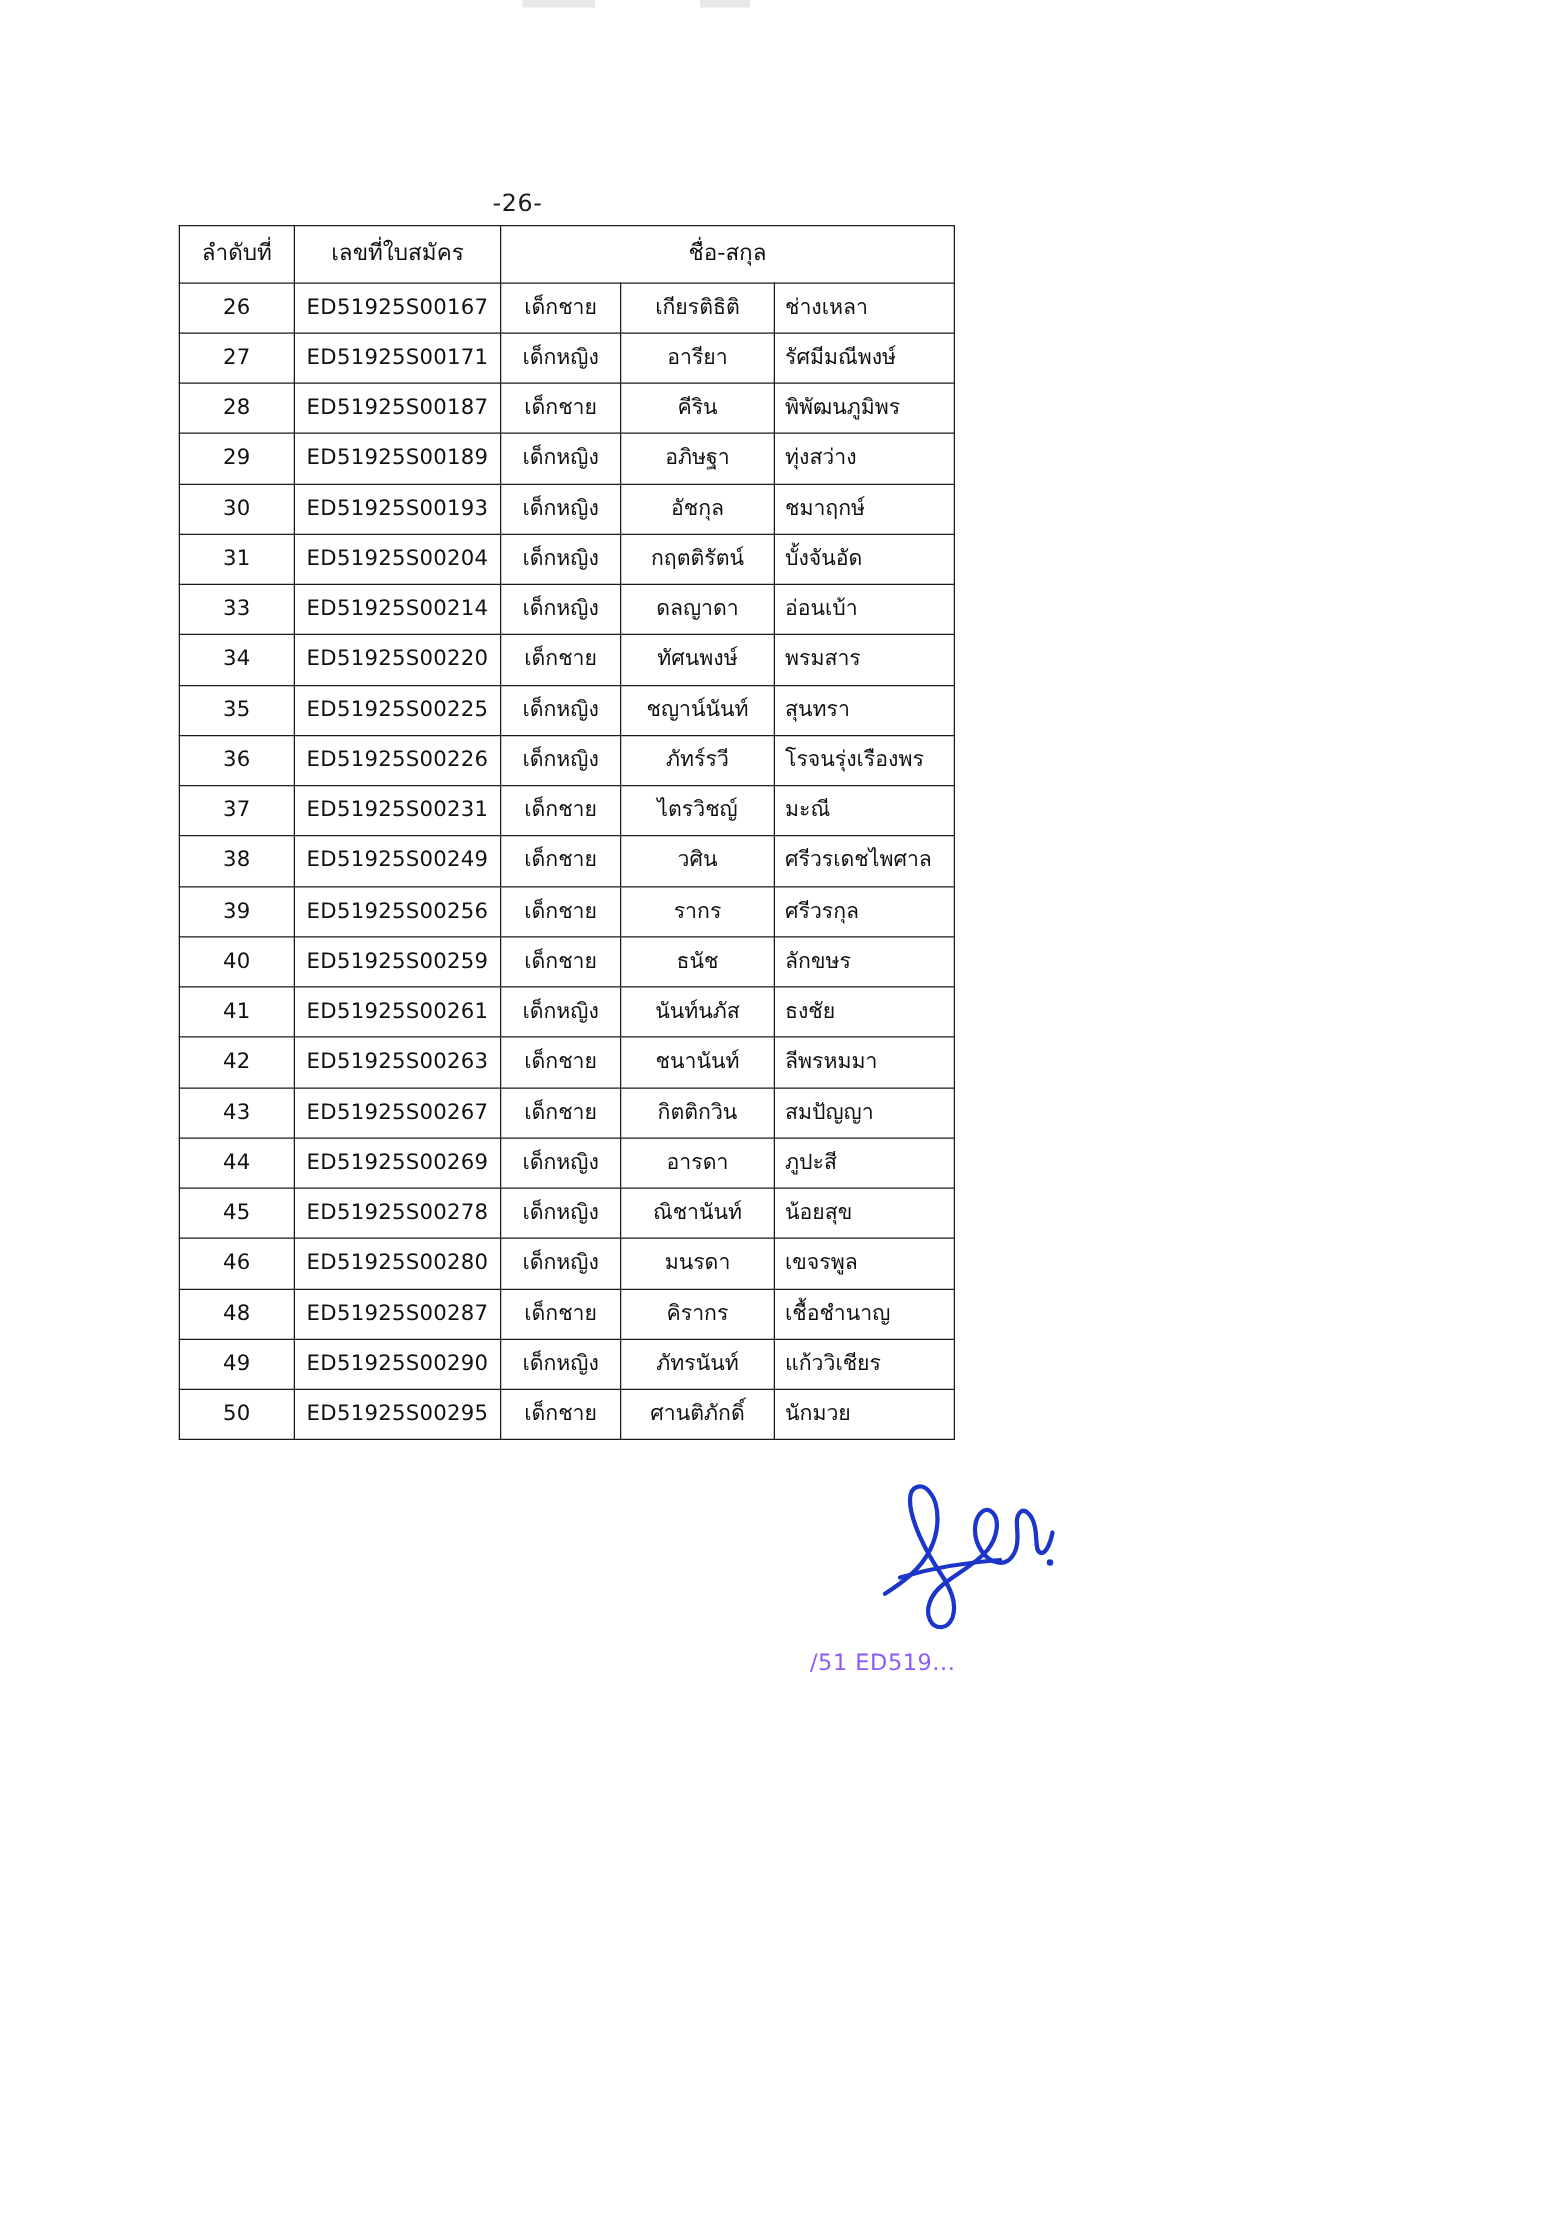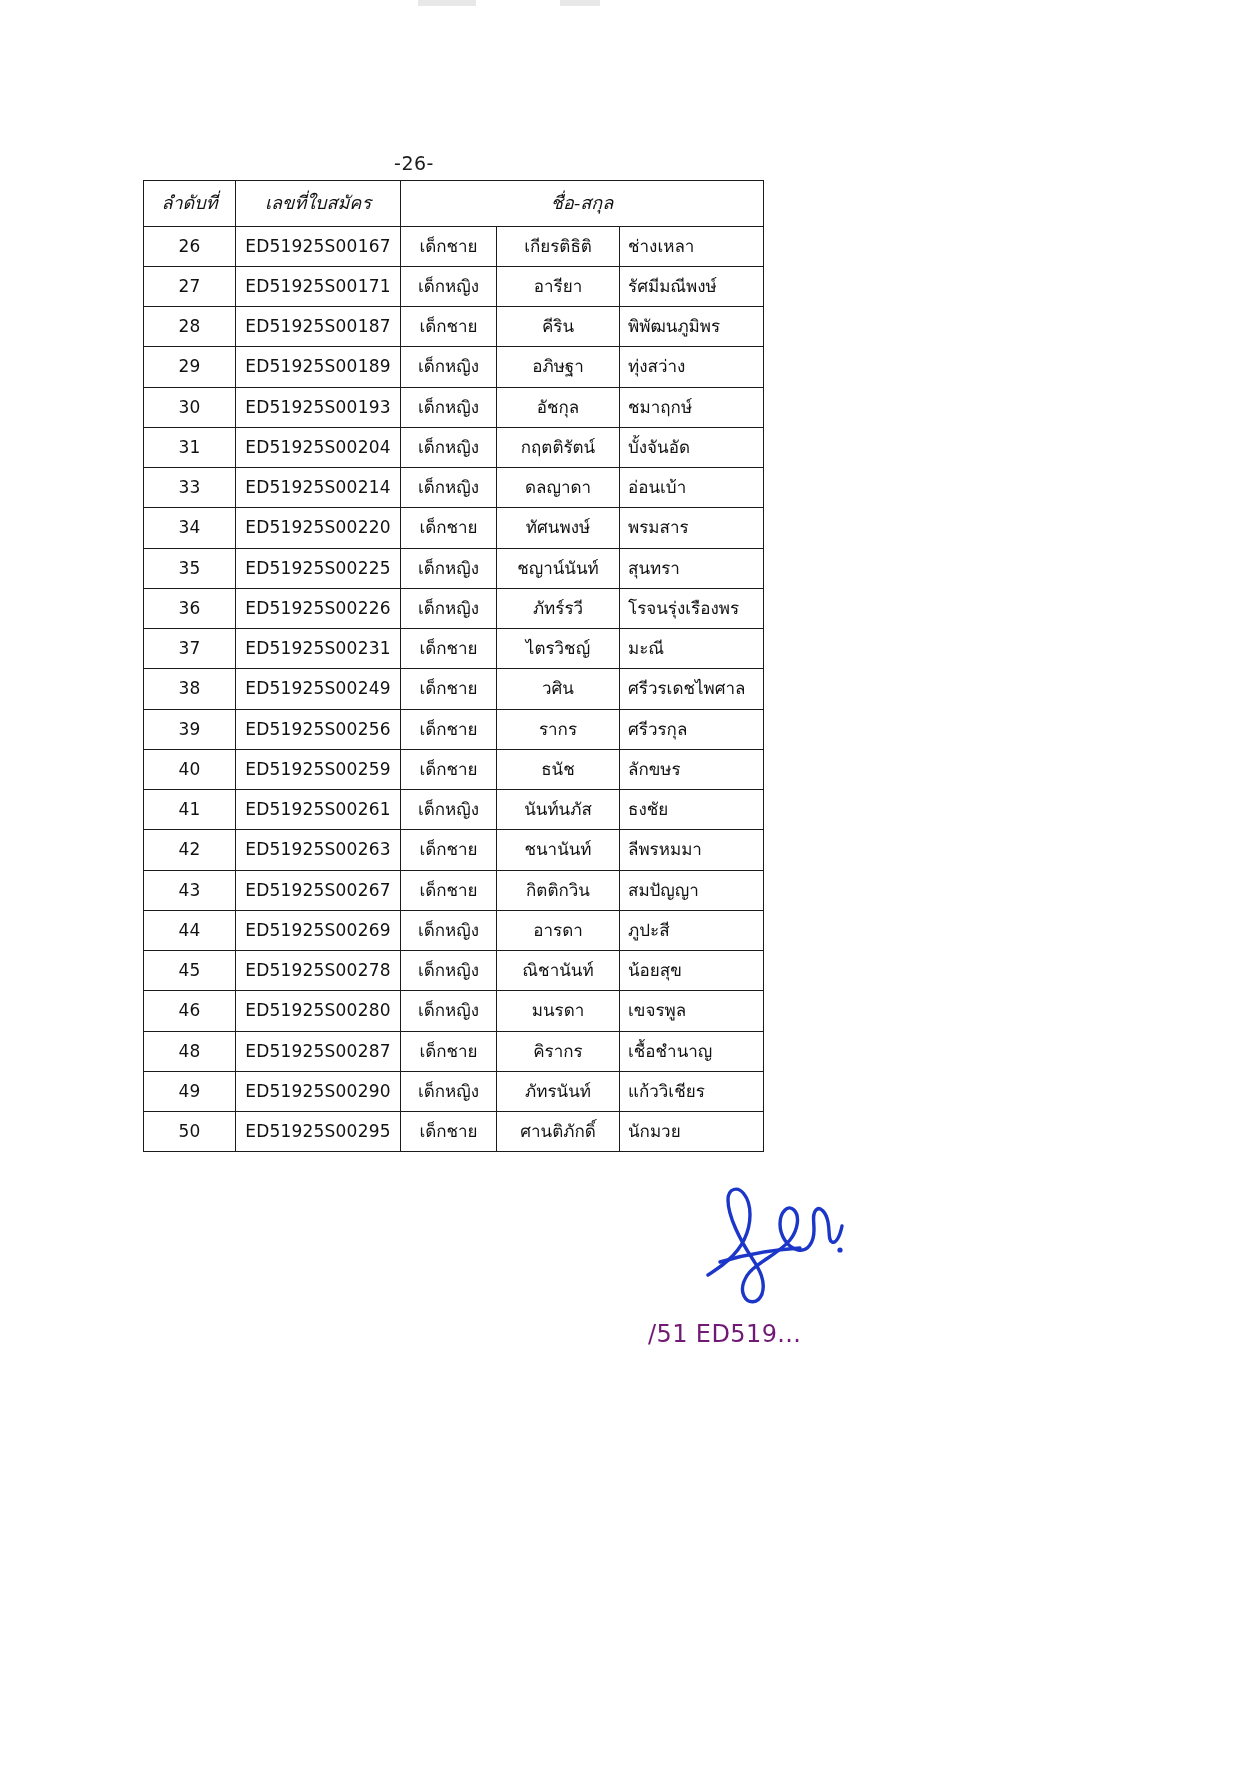--- a/index.html
+++ b/index.html
@@ -63,21 +63,20 @@
     font-size: 17px;
     line-height: 1.25;
     padding: 9px 8px;
     background: #ffffff;
   }
   table.roster th {
     font-weight: normal;
     text-align: center;
     padding: 11px 6px;
     font-size: 18px;
-    font-style: italic;
   }
 
   col.c-index  { width: 92px; }
   col.c-appno  { width: 165px; }
   col.c-title  { width: 96px; }
   col.c-first  { width: 123px; }
   col.c-last   { width: 144px; }
 
   td.idx {
     text-align: center;
@@ -111,22 +110,22 @@
     top: 1170px;
     width: 160px;
     height: 150px;
     pointer-events: none;
   }
 
   .footer-note {
     position: absolute;
     left: 648px;
     top: 1320px;
-    font-size: 24px;
-    color: #701a75;
+    font-size: 18px;
+    color: #8b5cf6;
     letter-spacing: 0.4px;
     text-align: center;
   }
 </style>
 </head>
 <body>
 
 <div class="page">
 
   <div class="scan-artifact a1"></div>

